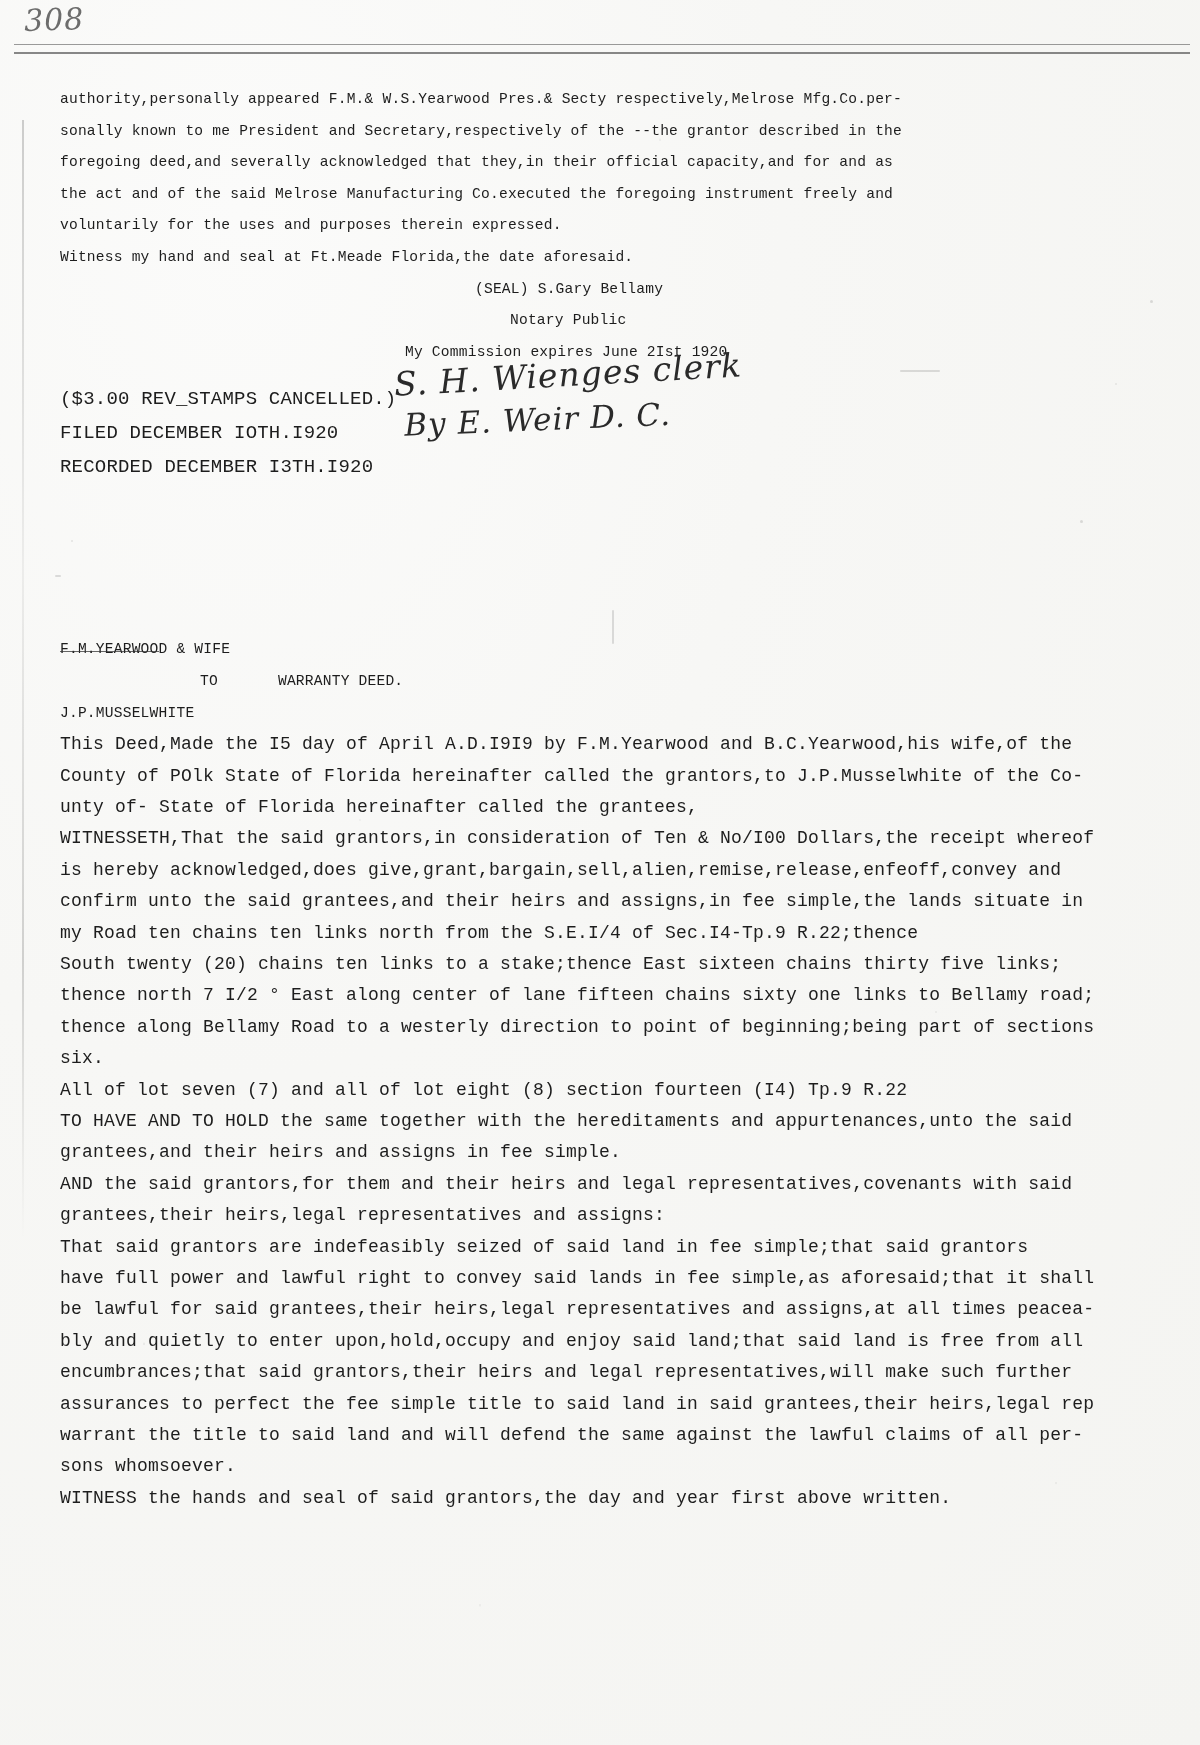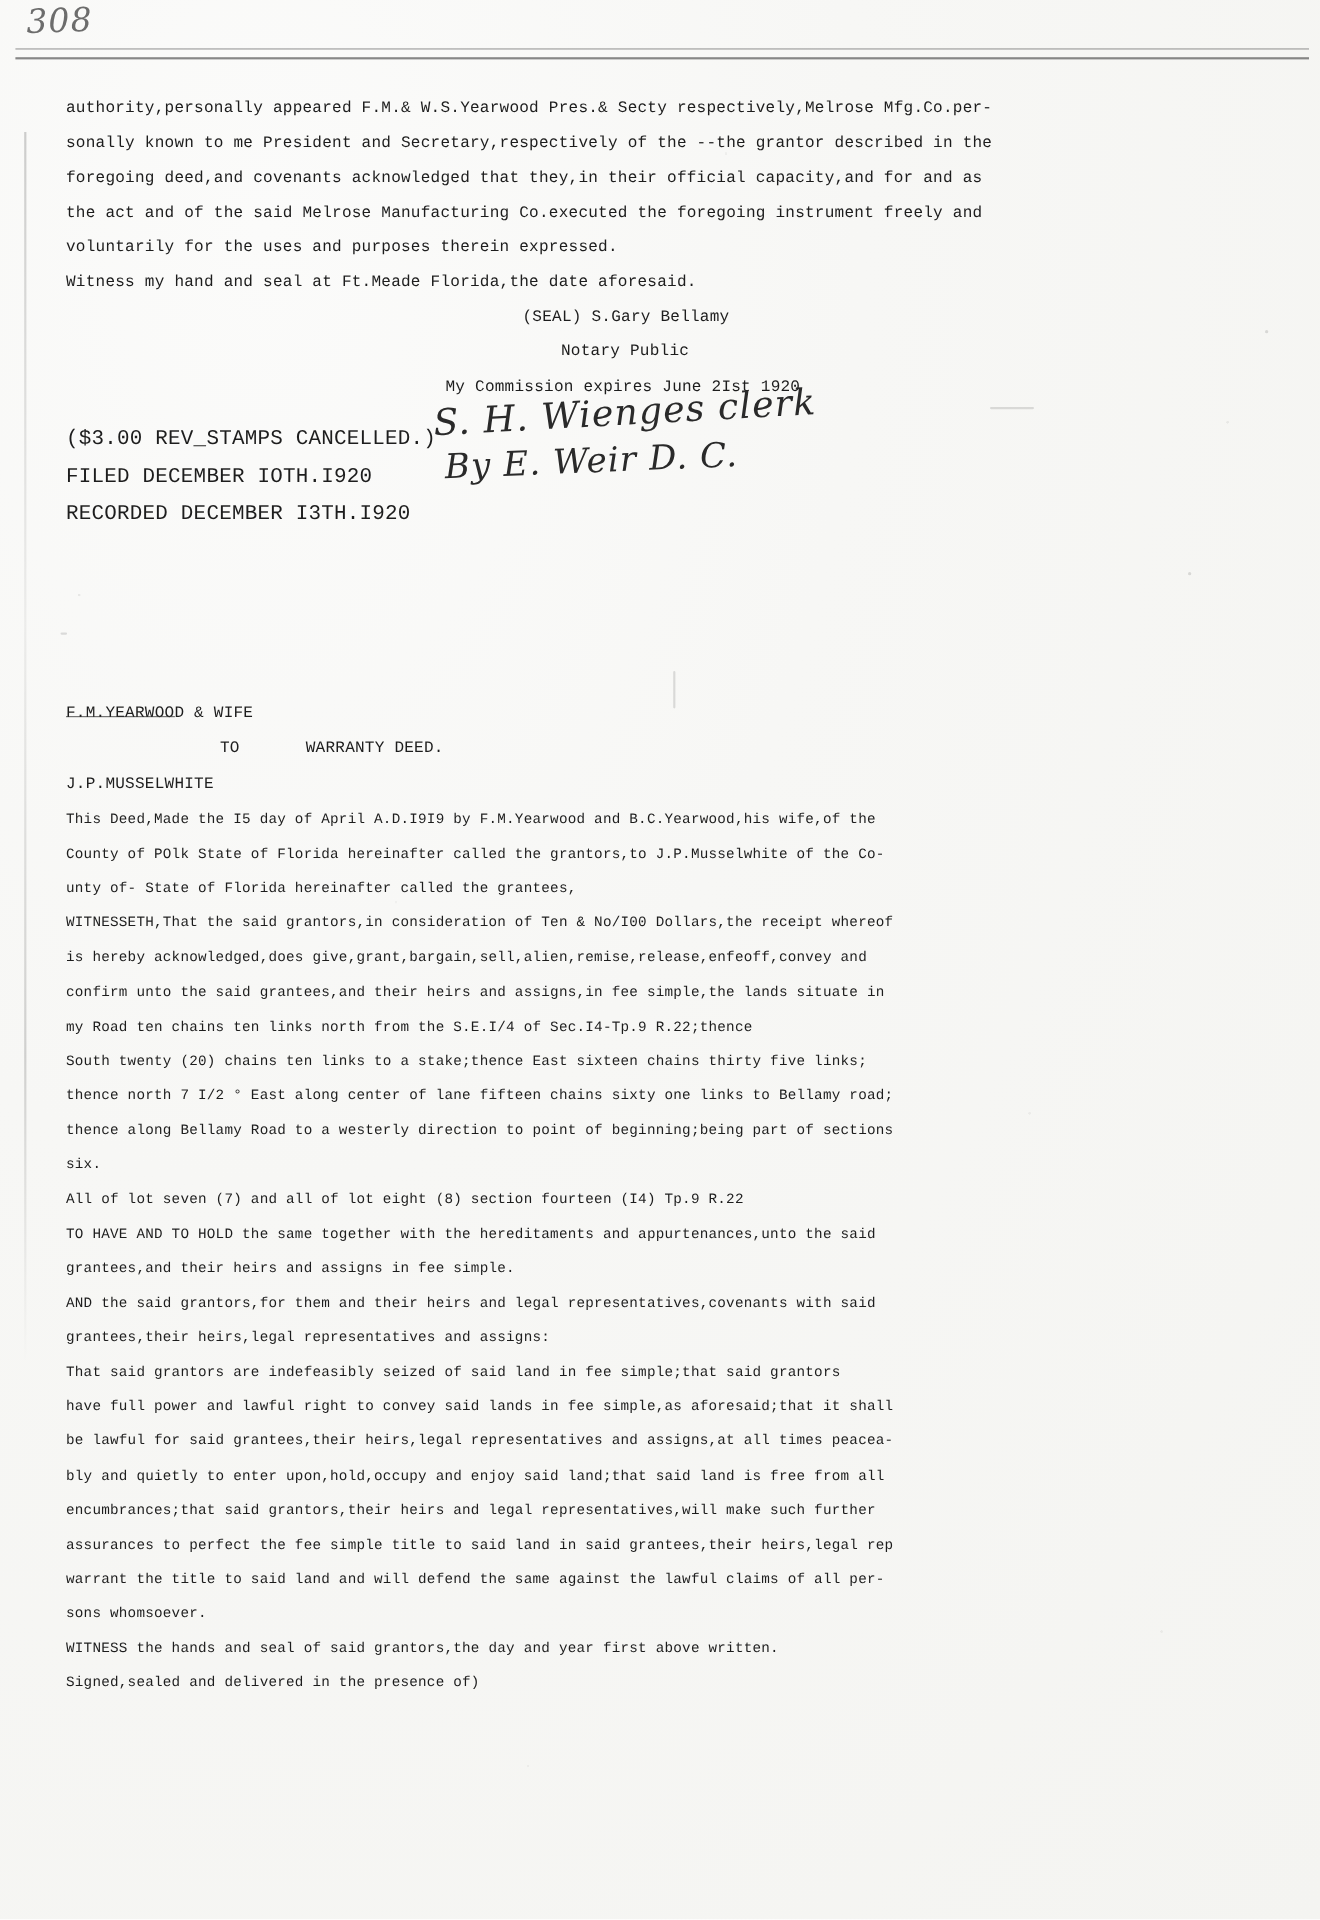--- a/index.html
+++ b/index.html
@@ -137,21 +137,21 @@
     position: absolute;
     left: 0; right: 42%;
     top: 52%;
     height: 1px;
     background: #333;
     opacity: .75;
   }
   .caption-to { padding-left: 140px; }
   .caption-to .wd { padding-left: 60px; }
 
-  .deed-body p.line { font-size: 13px; line-height: 31.4px; }
+  .deed-body p.line { font-size: 18px; line-height: 31.4px; }
 
   
   .artifact {
     position: absolute;
     background: rgba(0,0,0,.12);
     border-radius: 50%;
   }
 </style>
 </head>
 <body>
@@ -170,21 +170,21 @@
   <div class="artifact" style="left:900px;top:370px;width:40px;height:2px;border-radius:1px;"></div>
   <div class="artifact" style="left:1080px;top:520px;width:3px;height:3px;"></div>
   <div class="artifact" style="left:55px;top:575px;width:6px;height:2px;border-radius:1px;"></div>
   <div class="artifact" style="left:612px;top:610px;width:2px;height:34px;border-radius:1px;"></div>
 
   <div class="body-text">
 
     <div class="ack-block">
       <p class="line">authority,personally appeared F.M.&amp; W.S.Yearwood Pres.&amp; Secty respectively,Melrose Mfg.Co.per-</p>
       <p class="line">sonally known to me President and Secretary,respectively of the --the grantor described in the</p>
-      <p class="line">foregoing deed,and covenants acknowledged that they,in their official capacity,and for and as</p>
+      <p class="line">foregoing deed,and severally acknowledged that they,in their official capacity,and for and as</p>
       <p class="line">the act and of the said Melrose Manufacturing Co.executed the foregoing instrument freely and</p>
       <p class="line">voluntarily for the uses and purposes therein expressed.</p>
       <p class="line">Witness my hand and seal at Ft.Meade Florida,the date aforesaid.</p>
     </div>
 
     <p class="line indent-seal">(SEAL) S.Gary Bellamy</p>
     <p class="line indent-notary">Notary Public</p>
     <p class="line indent-comm">My Commission expires June 2Ist 1920</p>
 
     <div class="gap-sm"></div>
@@ -223,21 +223,20 @@
       <p class="line">grantees,their heirs,legal representatives and assigns:</p>
       <p class="line">That said grantors are indefeasibly seized of said land in fee simple;that said grantors</p>
       <p class="line">have full power and lawful right to convey said lands in fee simple,as aforesaid;that it shall</p>
       <p class="line">be lawful for said grantees,their heirs,legal representatives and assigns,at all times peacea-</p>
       <p class="line">bly and quietly to enter upon,hold,occupy and enjoy said land;that said land is free from all</p>
       <p class="line">encumbrances;that said grantors,their heirs and legal representatives,will make such further</p>
       <p class="line">assurances to perfect the fee simple title to said land in said grantees,their heirs,legal rep</p>
       <p class="line">warrant the title to said land and will defend the same against the lawful claims of all per-</p>
       <p class="line">sons whomsoever.</p>
       <p class="line">WITNESS the hands and seal of said grantors,the day and year first above written.</p>
-      <p class="line">Signed,sealed and delivered in the presence of)</p>
     </div>
 
   </div>
 
   <div class="signature">
     <span class="sig1">S. H. Wienges clerk</span>
     <span class="sig2">By E. Weir D. C.</span>
   </div>
 
 </div>

